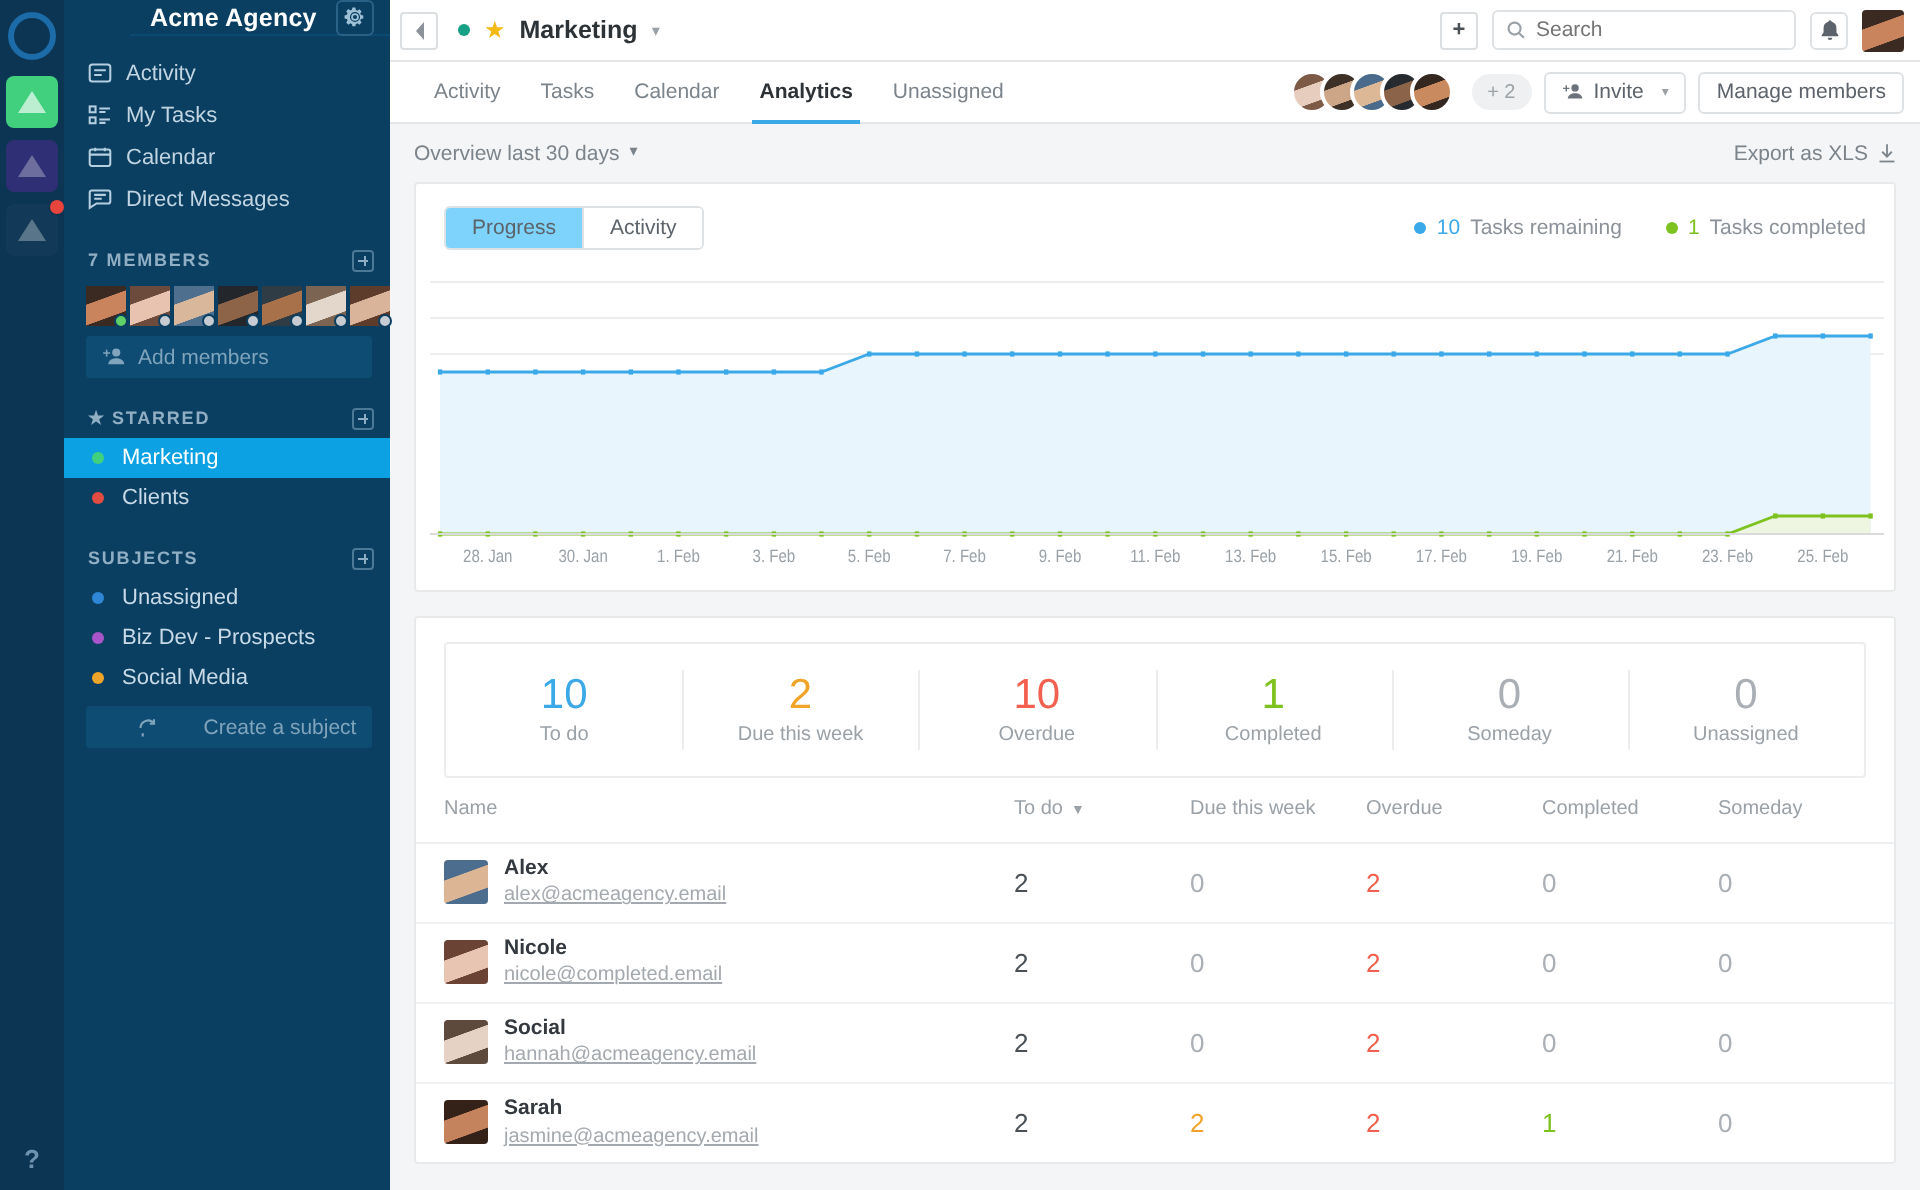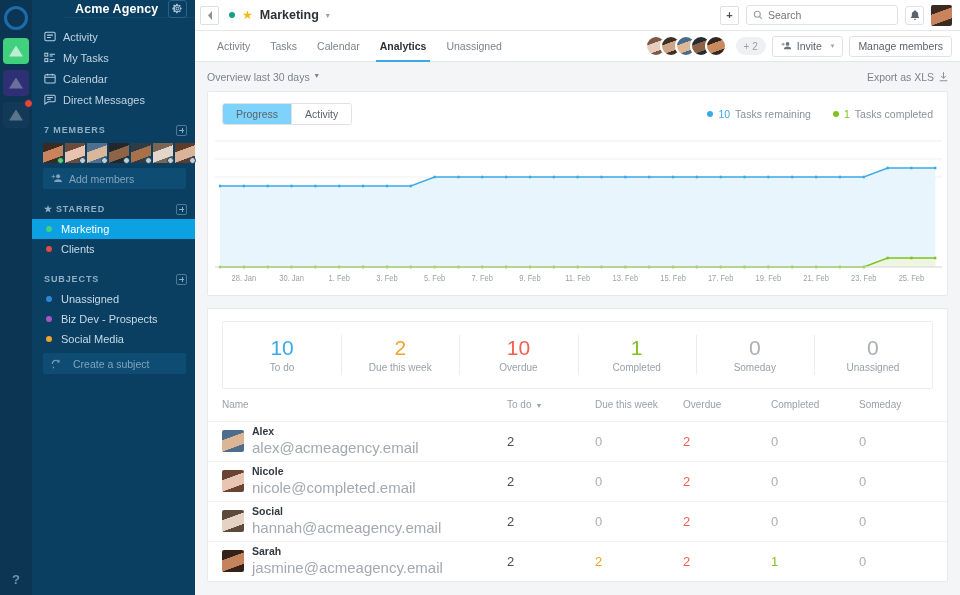--- a/index.html
+++ b/index.html
@@ -94,22 +94,22 @@
   }
 
   .sub-item {
     display: flex; align-items: center; height: 20px;
     padding-left: 14px; font-size: 11px; color: #c8dae7; gap: 9px;
   }
   .sub-item.active { background: #0ba1e2; color: #fff; }
   .dot { width: 6px; height: 6px; border-radius: 50%; flex: 0 0 6px; }
   #create-subject {
     margin: 4px 9px 0 11px; height: 21px; background: #0f4c74;
-    display: flex; align-items: center; gap: 11px; padding-left: 7px;
-    color: #7fa4bc; font-size: 10.5px; border-radius: 2px;
+    display: flex; align-items: center; gap: 22px; padding-left: 17px;
+    color: #7fa4bc; font-size: 10.5px; border-radius: 2px; justify-content: center;
   }
 
   
   #main { flex: 1; display: flex; flex-direction: column; background: #f4f5f6; min-width: 0; }
 
   #topbar {
     height: 31px; background: #fff; border-bottom: 1px solid #e4e6e8;
     display: flex; align-items: center; padding: 0 8px 0 5px; gap: 7px;
   }
   #back-btn {
@@ -224,21 +224,21 @@
     height: 32px; padding: 0; border-bottom: 1px solid #edeff1;
   }
   thead th.c-name { padding-left: 14px; }
   tbody td {
     height: 40px; border-bottom: 1px solid #f0f2f3; font-size: 13px; color: #4a5156;
   }
   tbody tr:last-child td { border-bottom: none; }
   .person { display: flex; align-items: center; gap: 8px; padding-left: 14px; }
   .person .pav { width: 22px; height: 22px; border-radius: 2px; background-size: cover; flex: 0 0 22px; }
   .person .pname { font-size: 10.5px; font-weight: bold; color: #33393e; line-height: 1.35; }
-  .person .pmail { font-size: 15px; color: #a3a9ae; line-height: 1.35; }
+  .person .pmail { font-size: 10px; color: #a3a9ae; line-height: 1.35; text-decoration: underline; }
   .sort-caret { font-size: 7px; margin-left: 4px; color: #9aa1a7; }
   .v-zero { color: #a9afb4; }
   .v-red { color: #f4604f; }
   .v-orange { color: #f0a429; }
   .v-green { color: #7ec21f; }
   .v-dark { color: #4a5156; }
 </style>
 </head>
 <body>
 

